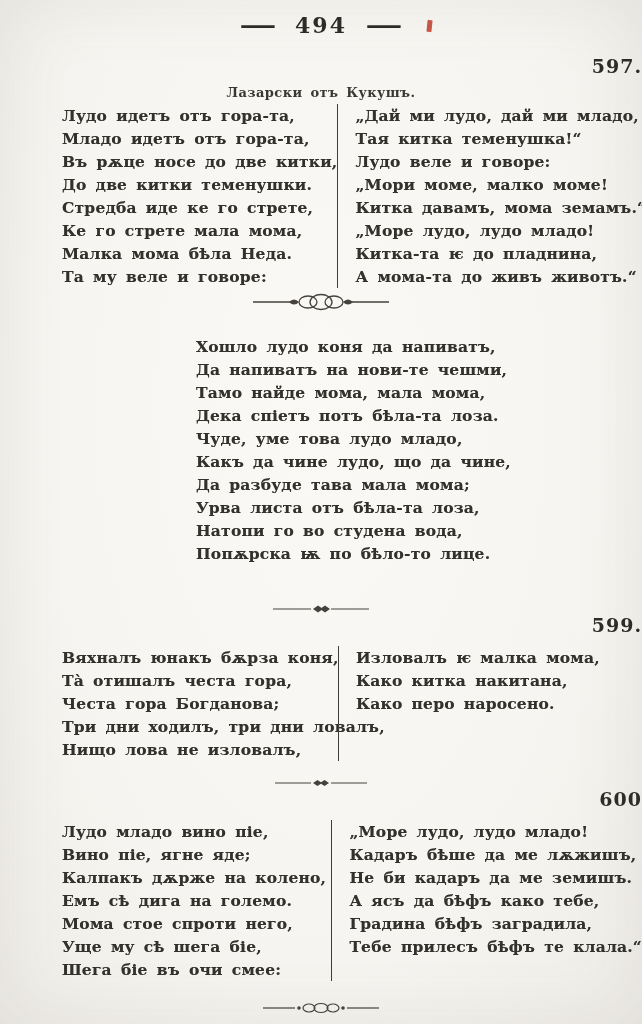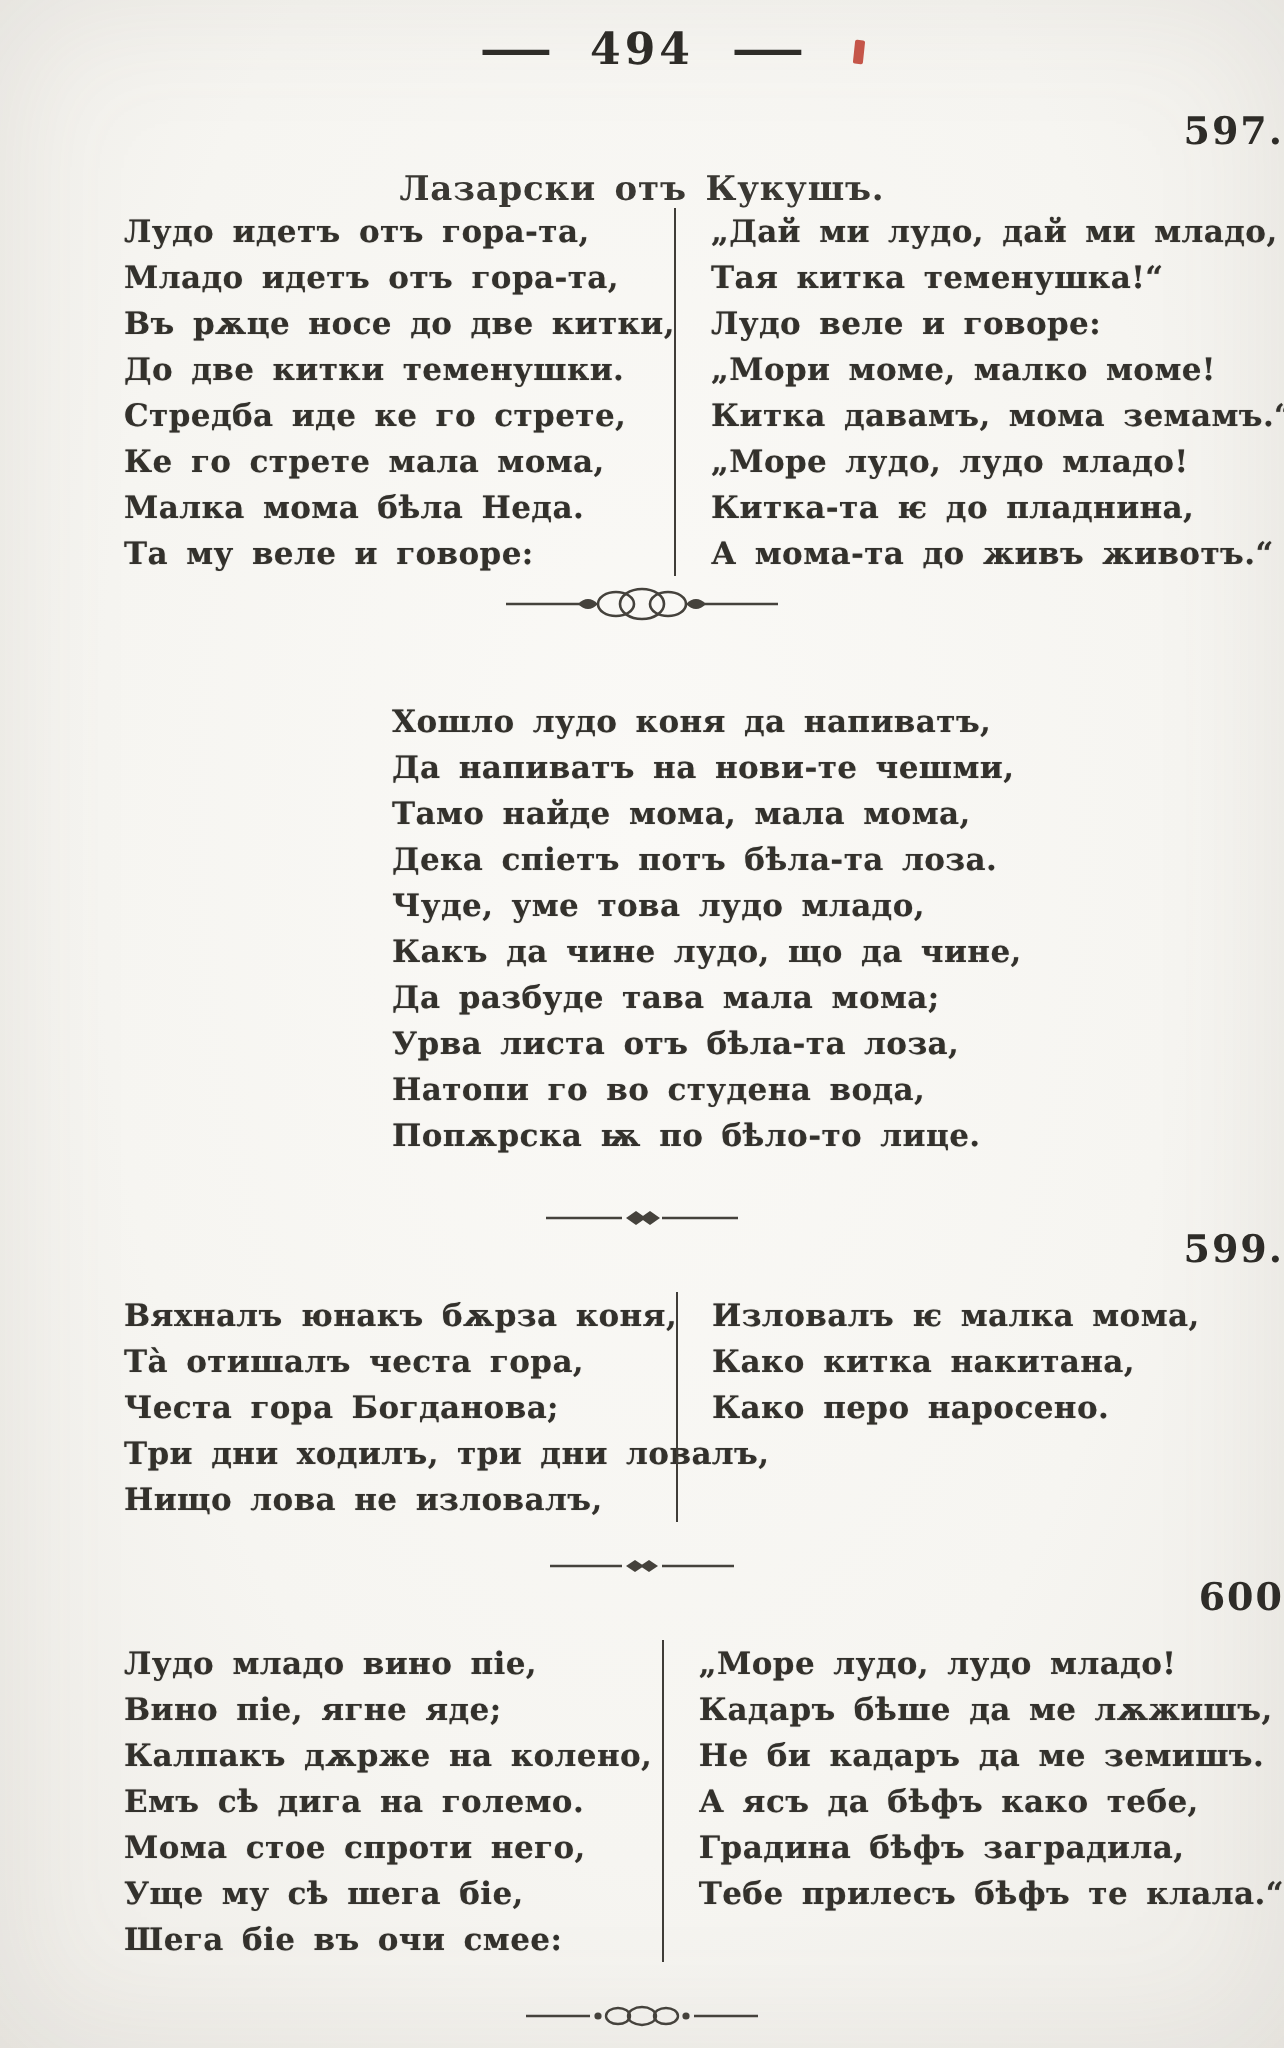--- a/index.html
+++ b/index.html
@@ -23,21 +23,21 @@
   .red-mark{
     position:absolute;left:427px;top:20px;width:5px;height:12px;
     transform:rotate(6deg);border-radius:1px;opacity:.85;
   }
   .num{
     position:absolute;left:0;width:100%;text-align:right;
     font-size:19px;font-weight:bold;color:#2e2c28;letter-spacing:1px;
   }
   .subtitle{
     position:absolute;left:0;width:100%;text-align:center;
-    font-size:17px;font-weight:bold;color:#3a3833;letter-spacing:.4px;word-spacing:3px;
+    font-size:13px;font-weight:bold;color:#3a3833;letter-spacing:.4px;word-spacing:3px;
   }
   .vl{
     font-size:15.5px;line-height:23px;white-space:nowrap;
     font-weight:bold;color:#33312c;letter-spacing:.2px;word-spacing:3.5px;
     text-shadow:0 0 .5px rgba(40,38,34,.45);
   }
   .cols{position:absolute;left:0;width:642px;display:flex;align-items:stretch;}
   .col-left{width:338px;padding-left:62px;box-sizing:border-box;}
   .col-right{border-left:1.6px solid #403d38;padding-left:17px;}
   .single{position:absolute;left:196px;}
@@ -88,21 +88,21 @@
           <ellipse cx="57" cy="9" rx="9" ry="6"></ellipse>
           <ellipse cx="70" cy="9" rx="11" ry="7.5"></ellipse>
           <ellipse cx="83" cy="9" rx="9" ry="6"></ellipse>
         </g>
         <path d="M38 9 q5 -5 10 0 q-5 5 -10 0 Z" fill="#45423c"></path>
         <path d="M92 9 q5 -5 10 0 q-5 5 -10 0 Z" fill="#45423c"></path>
       </svg>
     </span>
   </div>
 
-  <div class="single" style="top:349px">
+  <div class="single" style="top:335px">
     <div class="vl">Хошло лудо коня да напиватъ,</div>
     <div class="vl">Да напиватъ на нови-те чешми,</div>
     <div class="vl">Тамо найде мома, мала мома,</div>
     <div class="vl">Дека спіетъ потъ бѣла-та лоза.</div>
     <div class="vl">Чуде, уме това лудо младо,</div>
     <div class="vl">Какъ да чине лудо, що да чине,</div>
     <div class="vl">Да разбуде тава мала мома;</div>
     <div class="vl">Урва листа отъ бѣла-та лоза,</div>
     <div class="vl">Натопи го во студена вода,</div>
     <div class="vl">Попѫрска ѭ по бѣло-то лице.</div>

